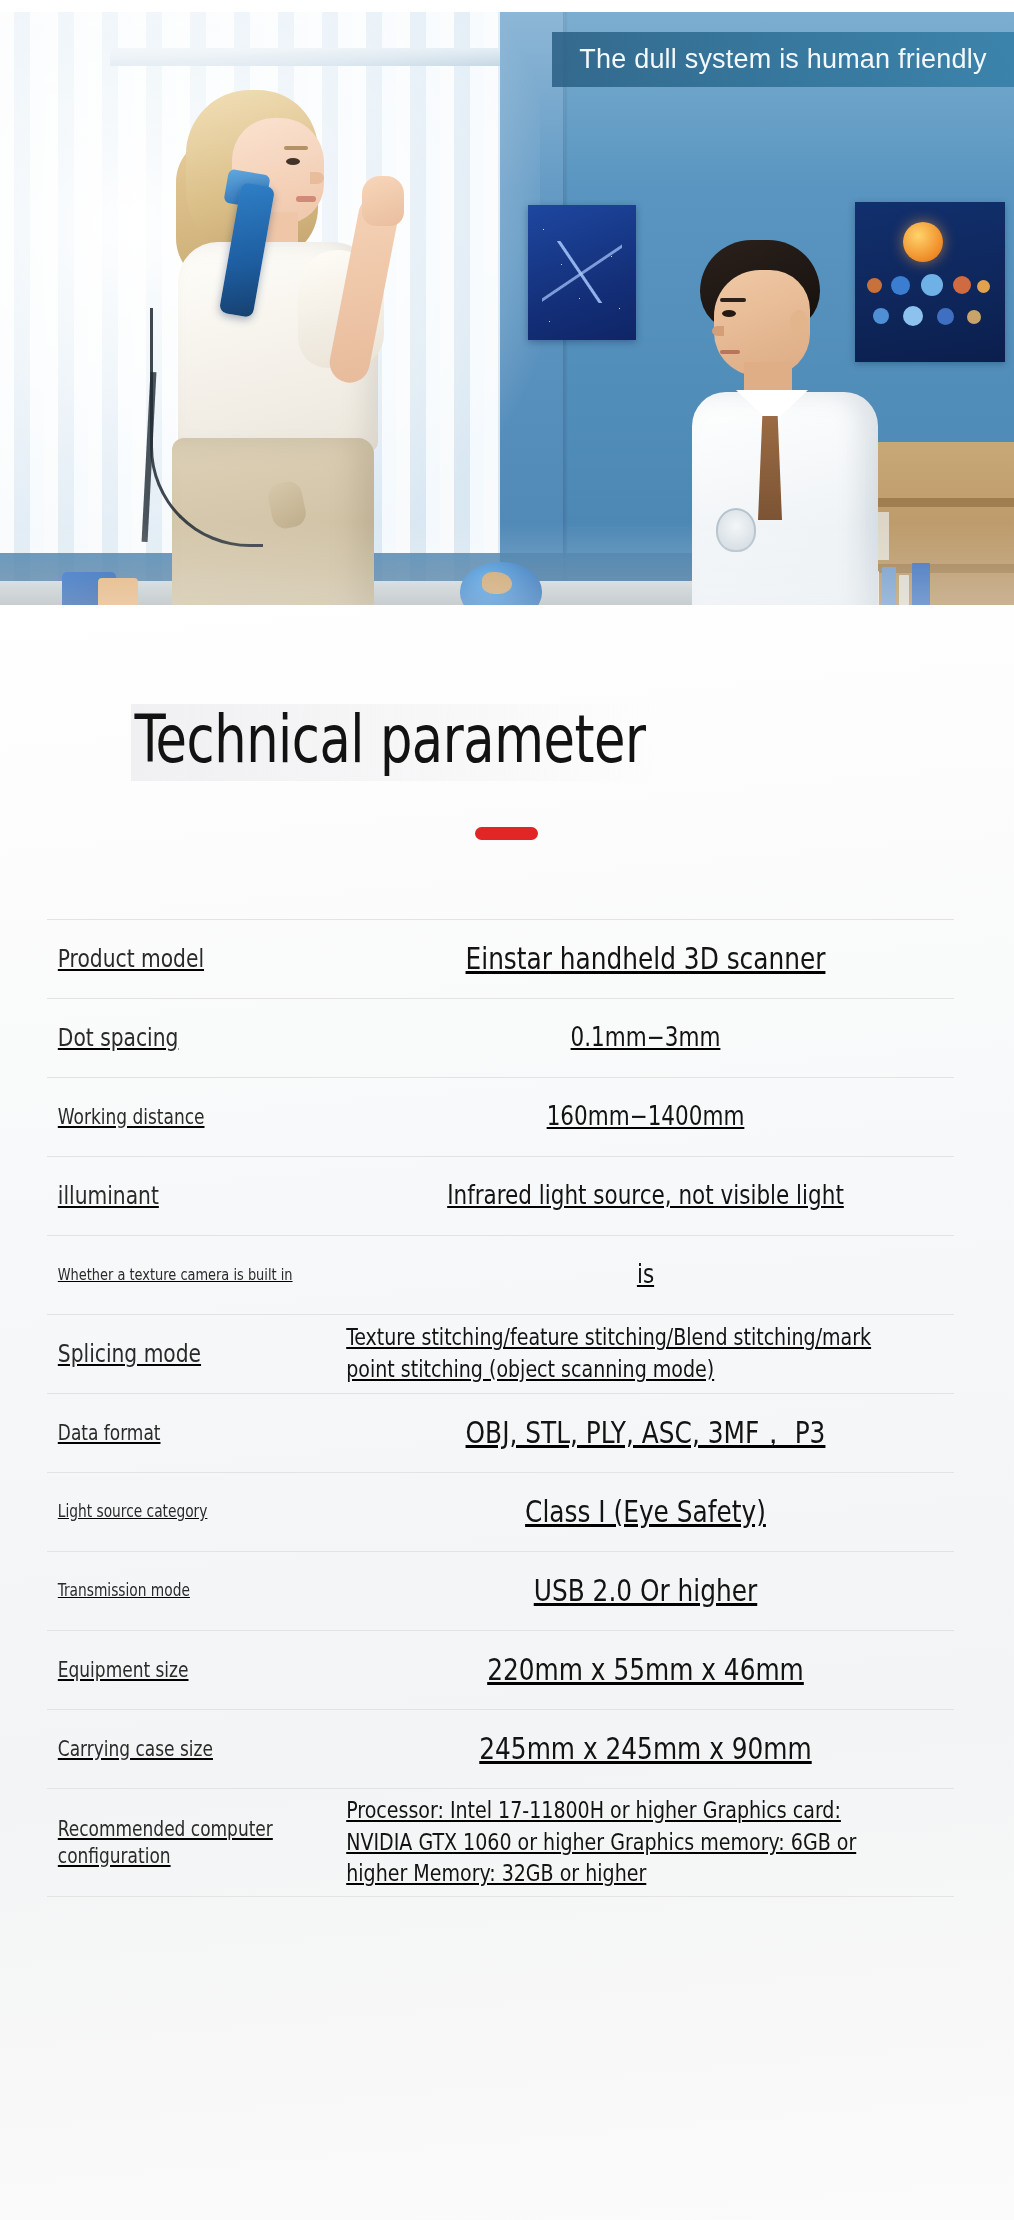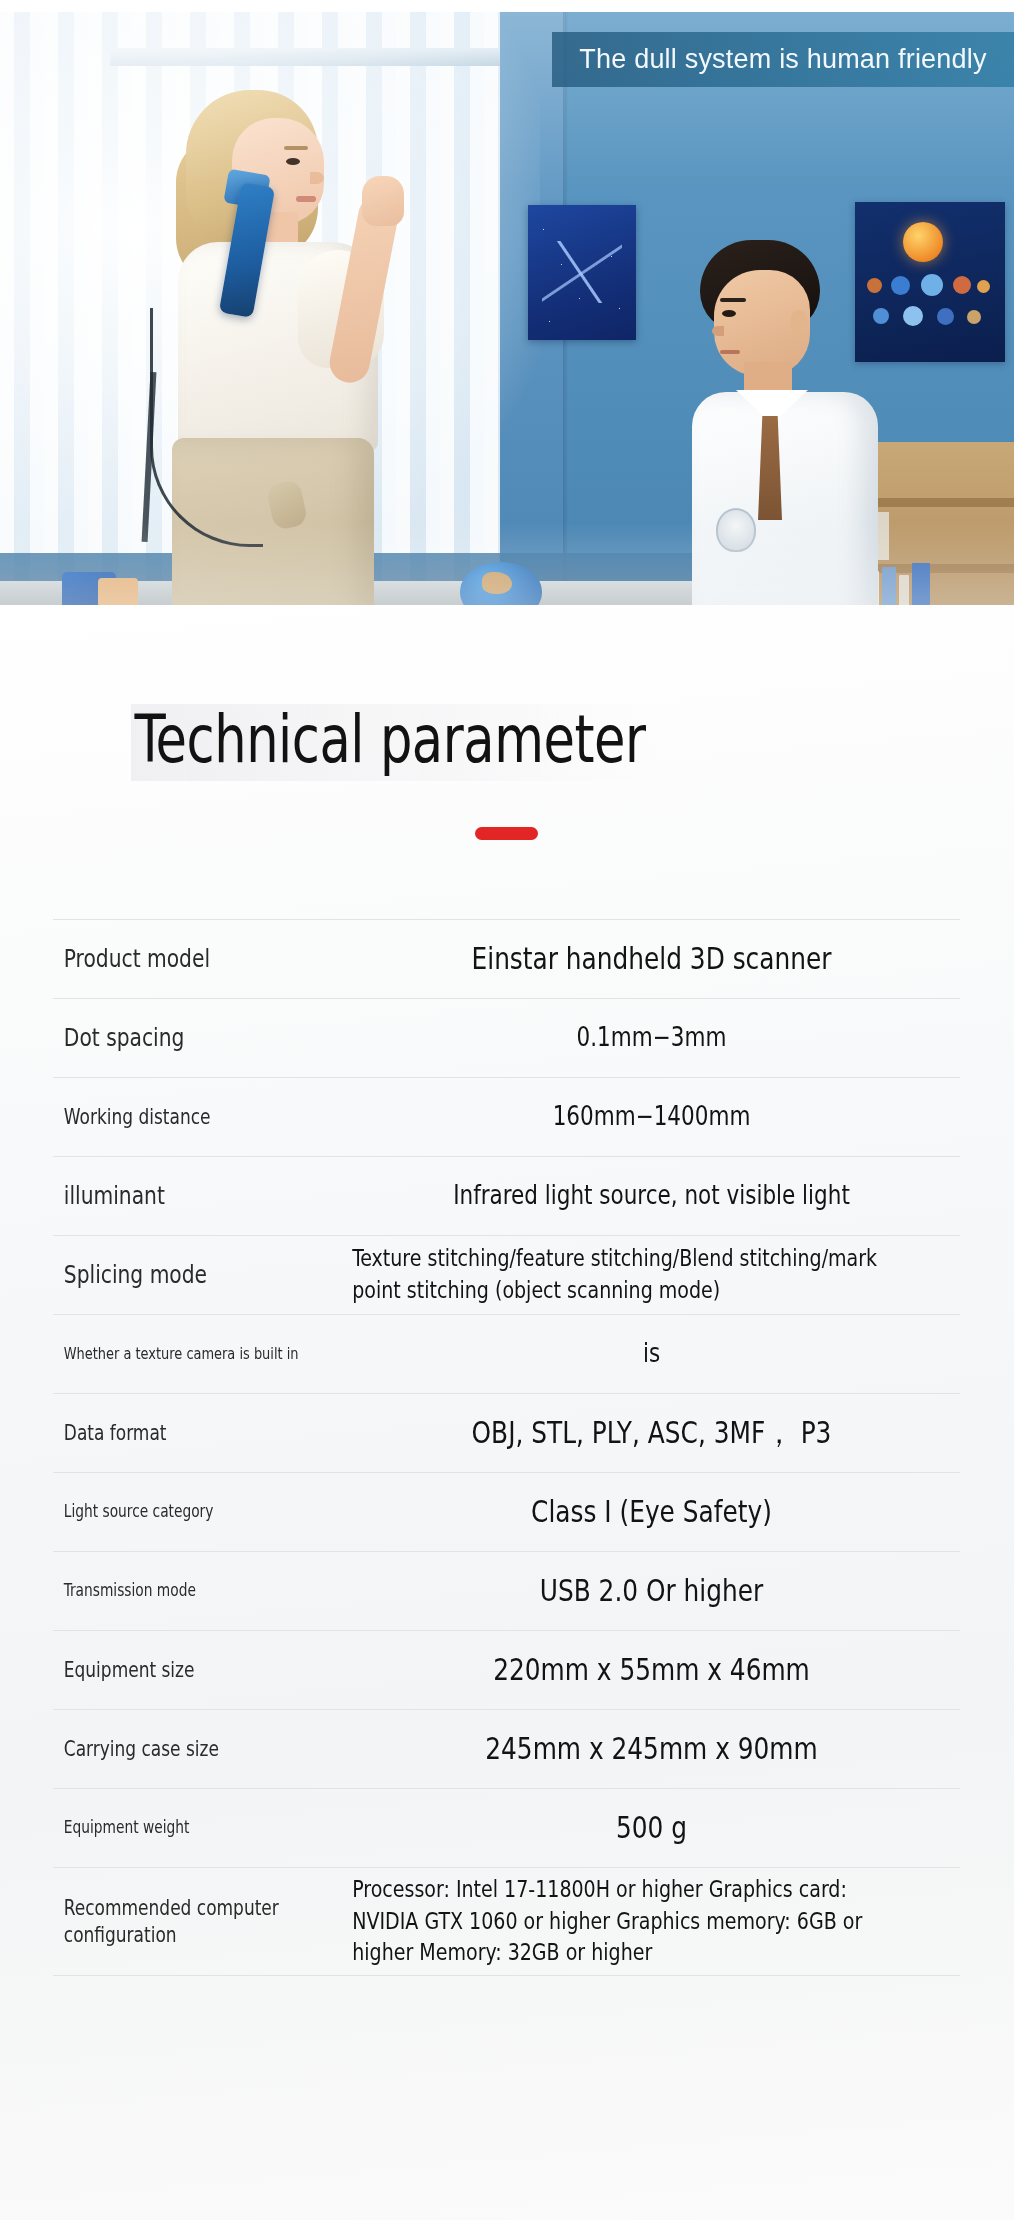--- a/index.html
+++ b/index.html
@@ -319,22 +319,23 @@
   .title-rule{
     position:absolute; left:475px; top:222px;
     width:63px; height:13px;
     border-radius:7px;
     background:#e22525;
   }
 
   
   .spec-table{
     position:absolute;
-    left:53px; top:314px;
+    left:47px; top:314px;
     width:907px;
+    text-decoration:underline;
   }
   .spec-row{
     position:relative;
     display:flex;
     align-items:center;
     border-top:1px solid #e3e3e4;
     min-height:66px;
     padding:6px 0;
   }
   .spec-row:last-child{border-bottom:1px solid #e3e3e4;}
@@ -485,30 +486,30 @@
     </div>
 
 
     <div class="spec-row">
       <div class="spec-label lg">illuminant</div>
       <div class="spec-value v-md">Infrared light source, not visible light</div>
     </div>
 
 
     <div class="spec-row">
+      <div class="spec-label xs">Whether a texture camera is built in</div>
+      <div class="spec-value v-md">is</div>
+    </div>
+
+    <div class="spec-row">
       <div class="spec-label lg">Splicing mode</div>
       <div class="spec-value left v-sm">Texture stitching/feature stitching/Blend stitching/mark point stitching (object scanning mode)</div>
     </div>
 
     <div class="spec-row">
-      <div class="spec-label xs">Whether a texture camera is built in</div>
-      <div class="spec-value v-md">is</div>
-    </div>
-
-    <div class="spec-row">
       <div class="spec-label md">Data format</div>
       <div class="spec-value v-lg">OBJ, STL, PLY, ASC, 3MF， P3</div>
     </div>
 
     <div class="spec-row">
       <div class="spec-label sm">Light source category</div>
       <div class="spec-value v-lg">Class I (Eye Safety)</div>
     </div>
 
     <div class="spec-row">
@@ -519,24 +520,20 @@
     <div class="spec-row">
       <div class="spec-label md">Equipment size</div>
       <div class="spec-value v-lg">220mm x 55mm x 46mm</div>
     </div>
 
     <div class="spec-row">
       <div class="spec-label md">Carrying case size</div>
       <div class="spec-value v-lg">245mm x 245mm x 90mm</div>
     </div>
 
-    <div class="spec-row">
-      <div class="spec-label sm">Equipment weight</div>
-      <div class="spec-value v-lg">500 g</div>
-    </div>
 
 
     <div class="spec-row">
       <div class="spec-label md">Recommended computer configuration</div>
       <div class="spec-value left v-sm">Processor: Intel 17-11800H or higher Graphics card: NVIDIA GTX 1060 or higher Graphics memory: 6GB or higher Memory: 32GB or higher</div>
     </div>
 
   </div>
 </div>
 

